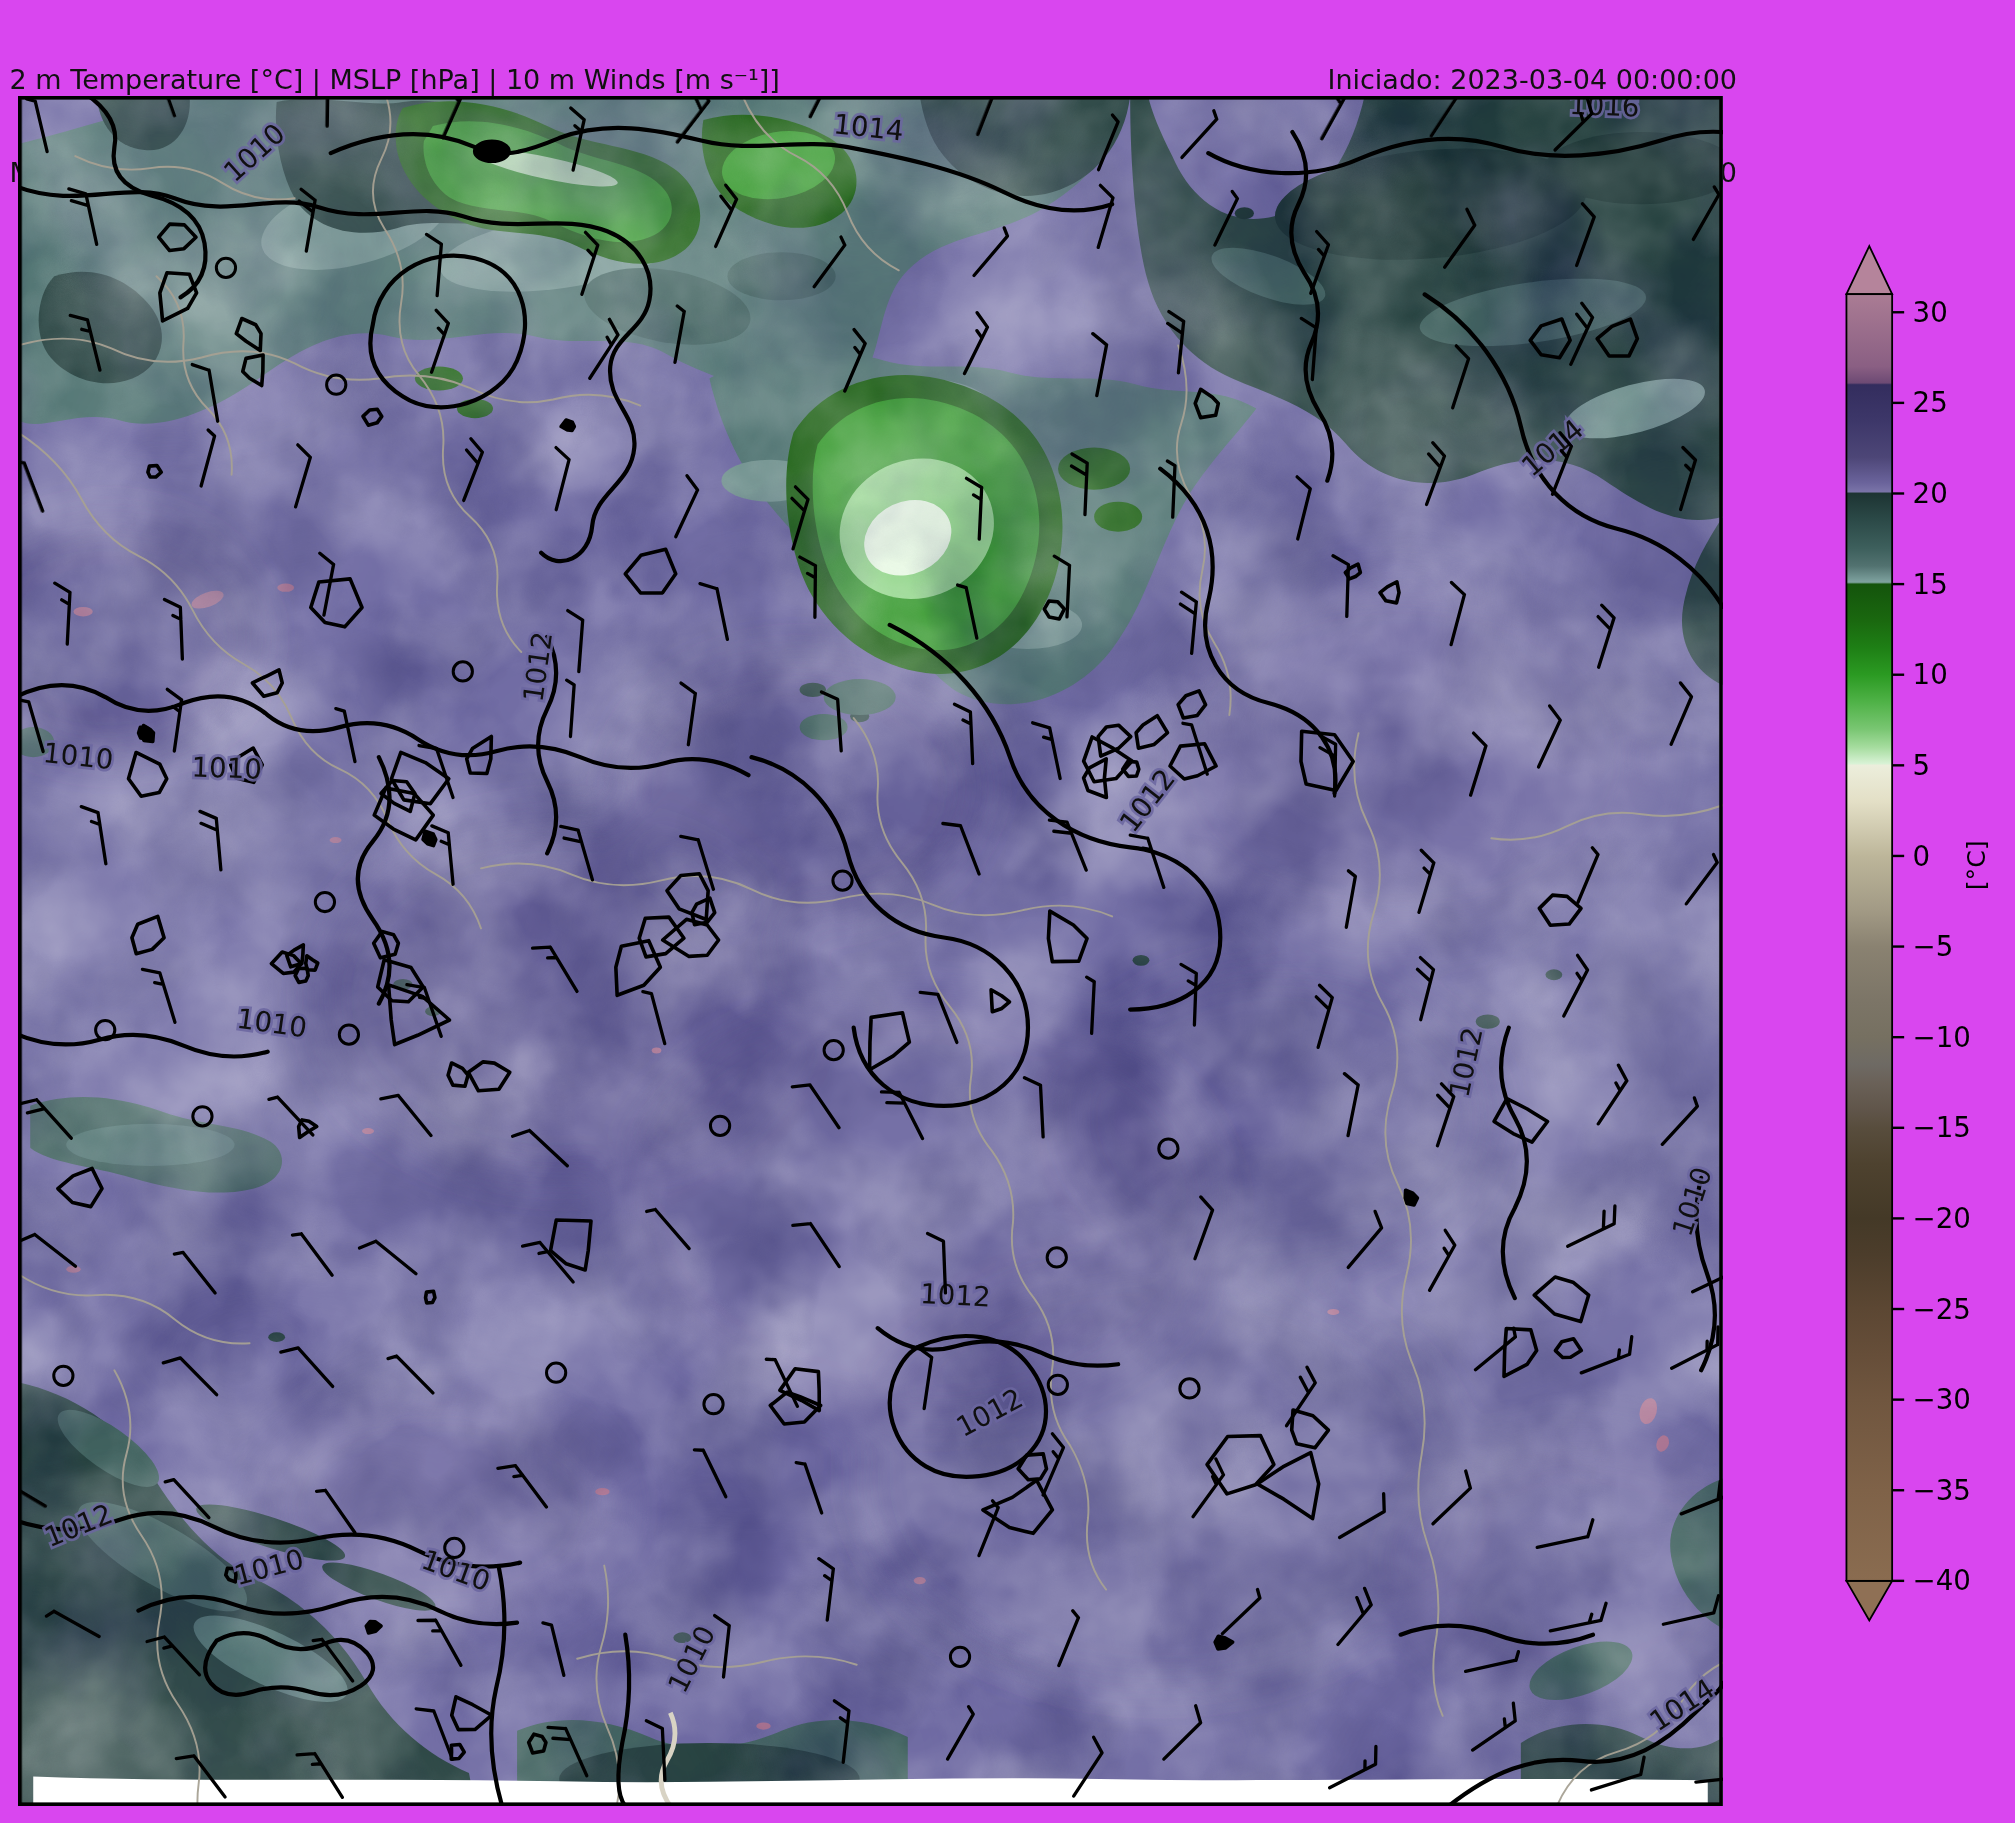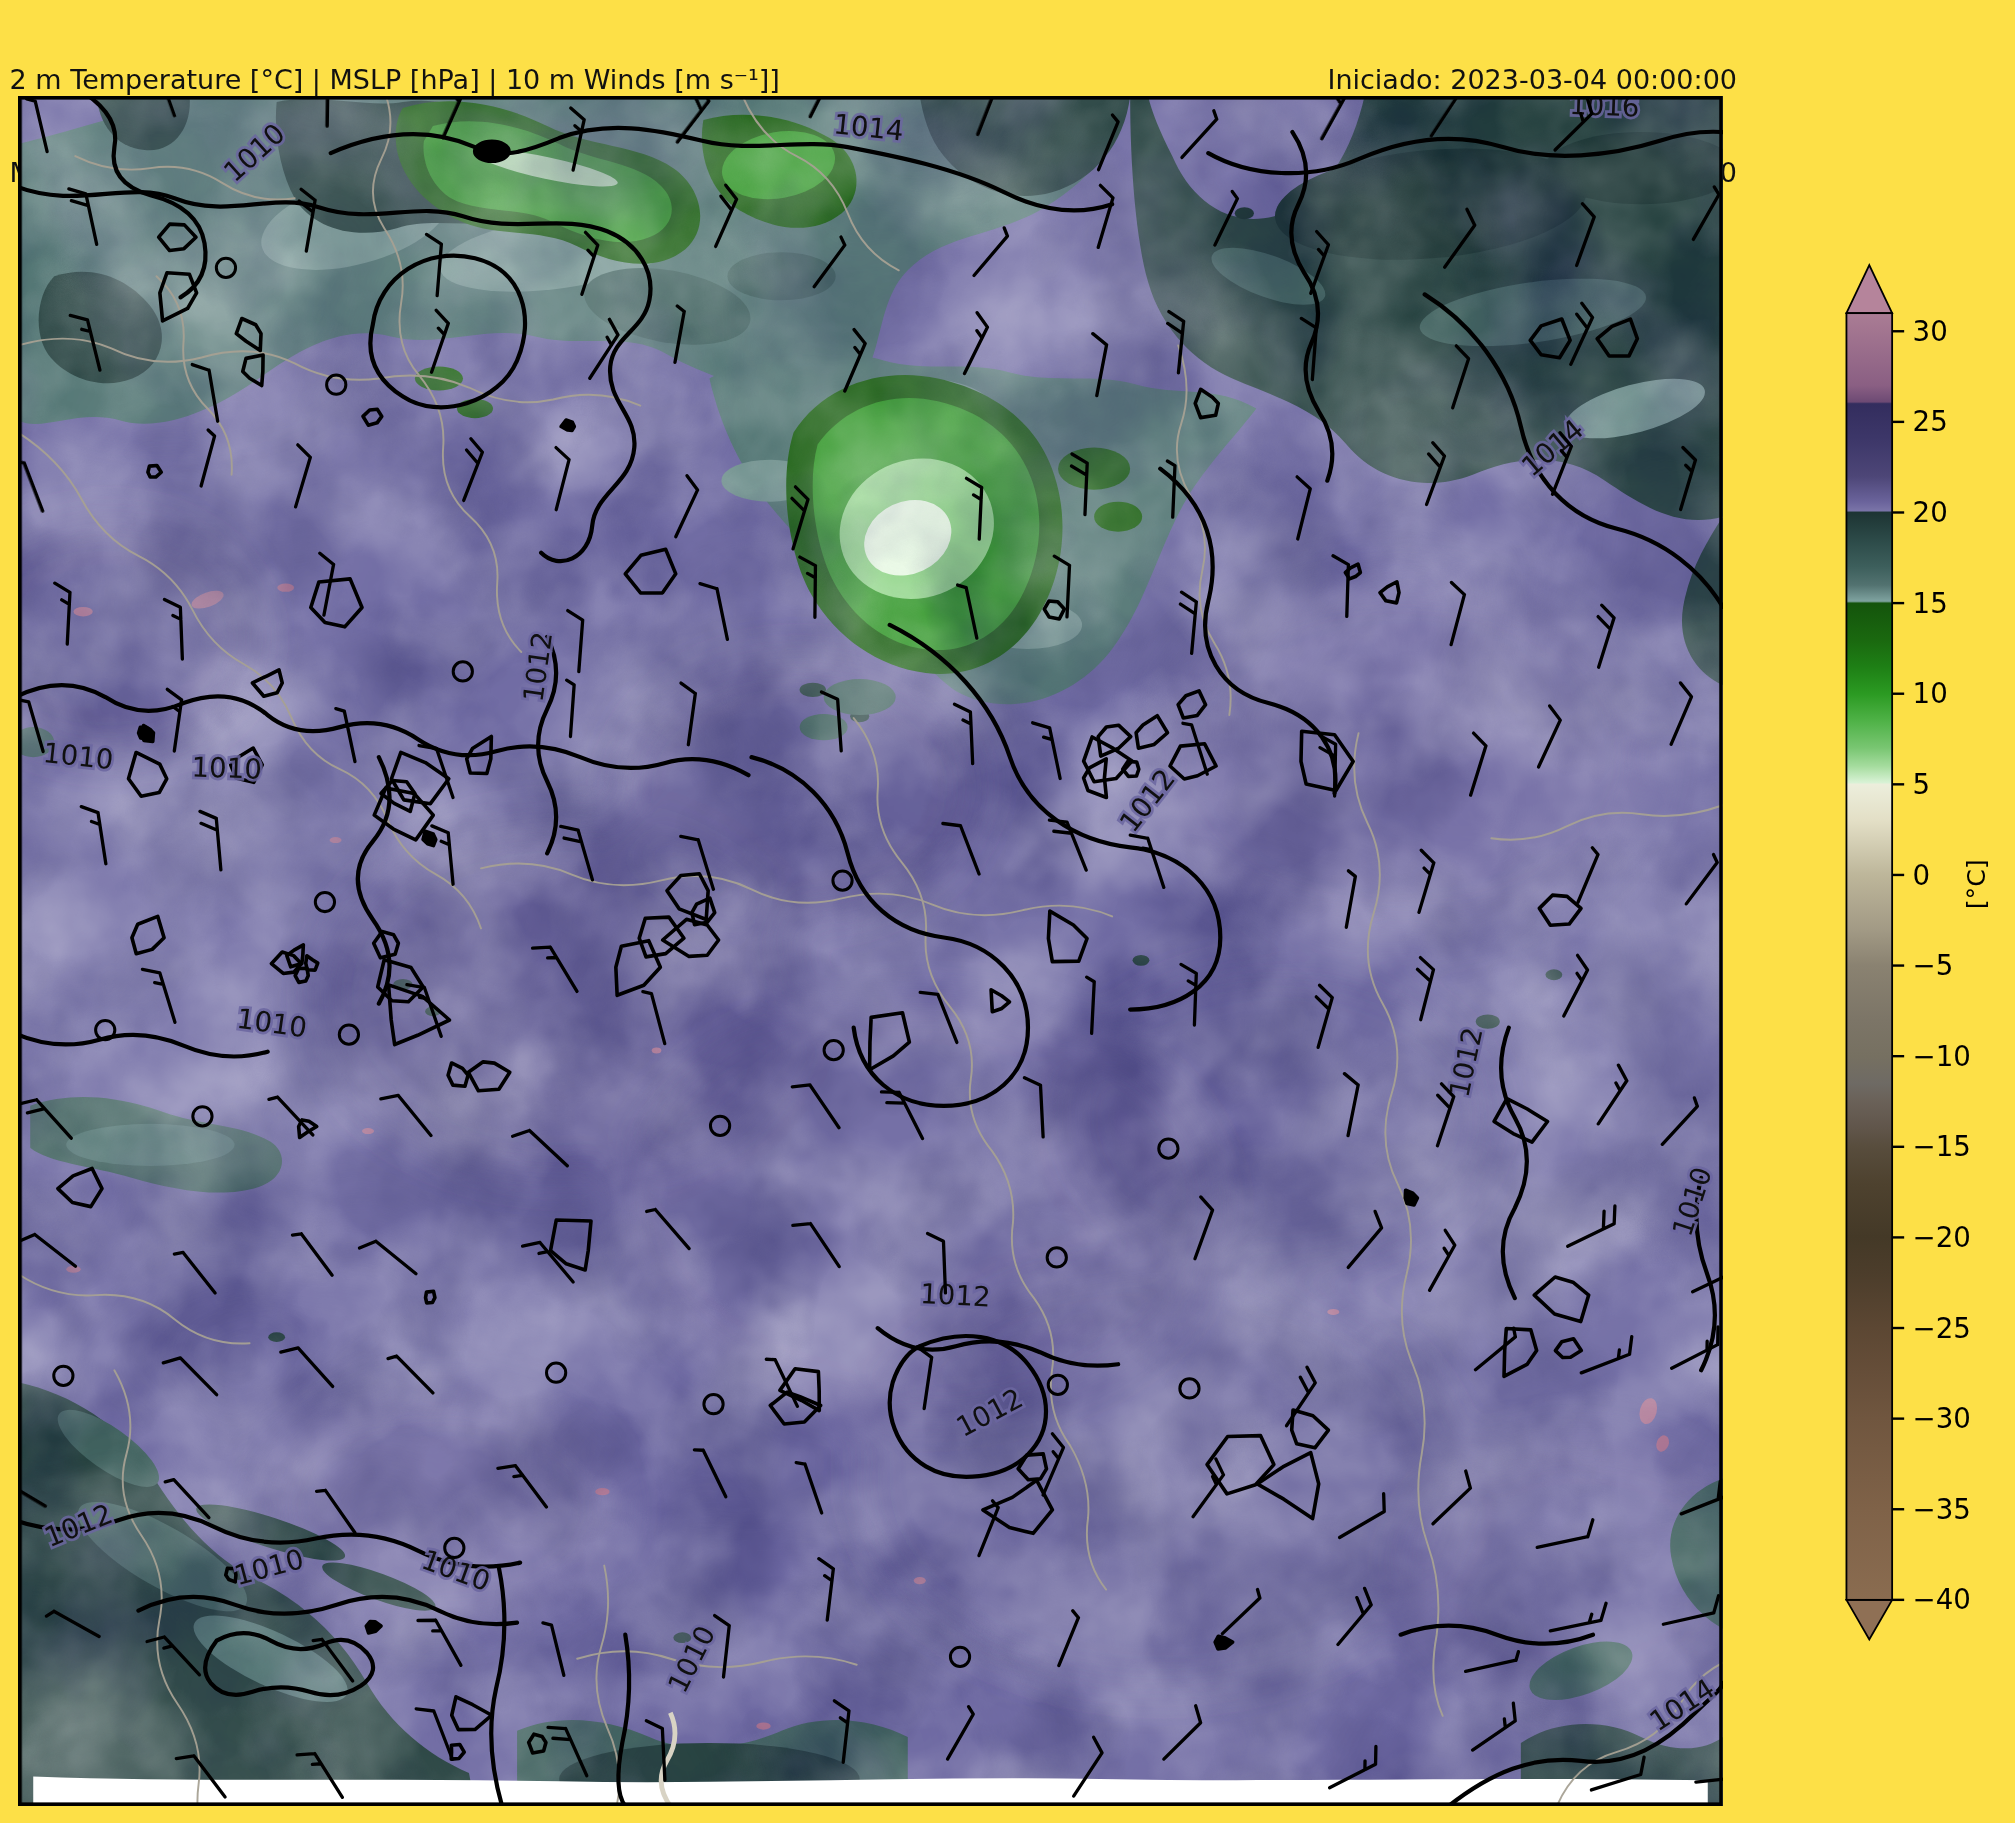--- a/index.html
+++ b/index.html
@@ -1,21 +1,21 @@
 <!DOCTYPE html>
 <html style="--purple-base: #6b66a0; --purple-light: #837dae; --purple-dark: #56508b; --teal-mid: #4e7270; --teal-dark: #223e3c; --teal-deep: #16302f; --teal-light: #6f908d; --teal-soft: #3d5f5c; --green-dark: #175c0e; --green-mid: #2b9322; --green-light: #8fd487; --green-pale: #e7f8e3; --green-line: #b9e6b2; --pink: #a86f8e; --border-grey: #a7a193; --river-grey: #d8d3c4; --contour-black: #000000;font-size:9.6px"><head>
 <meta charset="utf-8">
 <style>
   html,body{margin:0;padding:0;background:#ffffff;}
-  .page{position:relative;width:2015px;height:1824px;background:#fde047;
+  .page{position:relative;width:2015px;height:1824px;background:#d946ef;
         font-family:"DejaVu Sans","Liberation Sans",sans-serif;color:#111;overflow:hidden;}
   .title-block{position:absolute;left:9.6px;top:2.4px;line-height:31px;font-size:27px;white-space:pre;}
   .date-block{position:absolute;top:2.4px;right:278px;text-align:right;line-height:31px;font-size:27px;white-space:pre;}
   .map-wrap{position:absolute;left:18px;top:96px;width:1705px;height:1710px;}
-  .cbar-wrap{position:absolute;left:1827px;top:247px;width:188px;height:1419px;text-decoration:underline;}
+  .cbar-wrap{position:absolute;left:1827px;top:228px;width:188px;height:1419px;text-decoration:underline;}
   svg text{font-family:"DejaVu Sans","Liberation Sans",sans-serif;}
   .clabel{font-size:46px;fill:#101010;paint-order:stroke;stroke:var(--purple-base);stroke-width:9px;stroke-opacity:.85;}
   .cbtick{font-size:46px;fill:#000;}
   .cbunit{font-size:42px;fill:#000;}
 </style>
 </head>
 <body>
 
 <div class="page">
 

